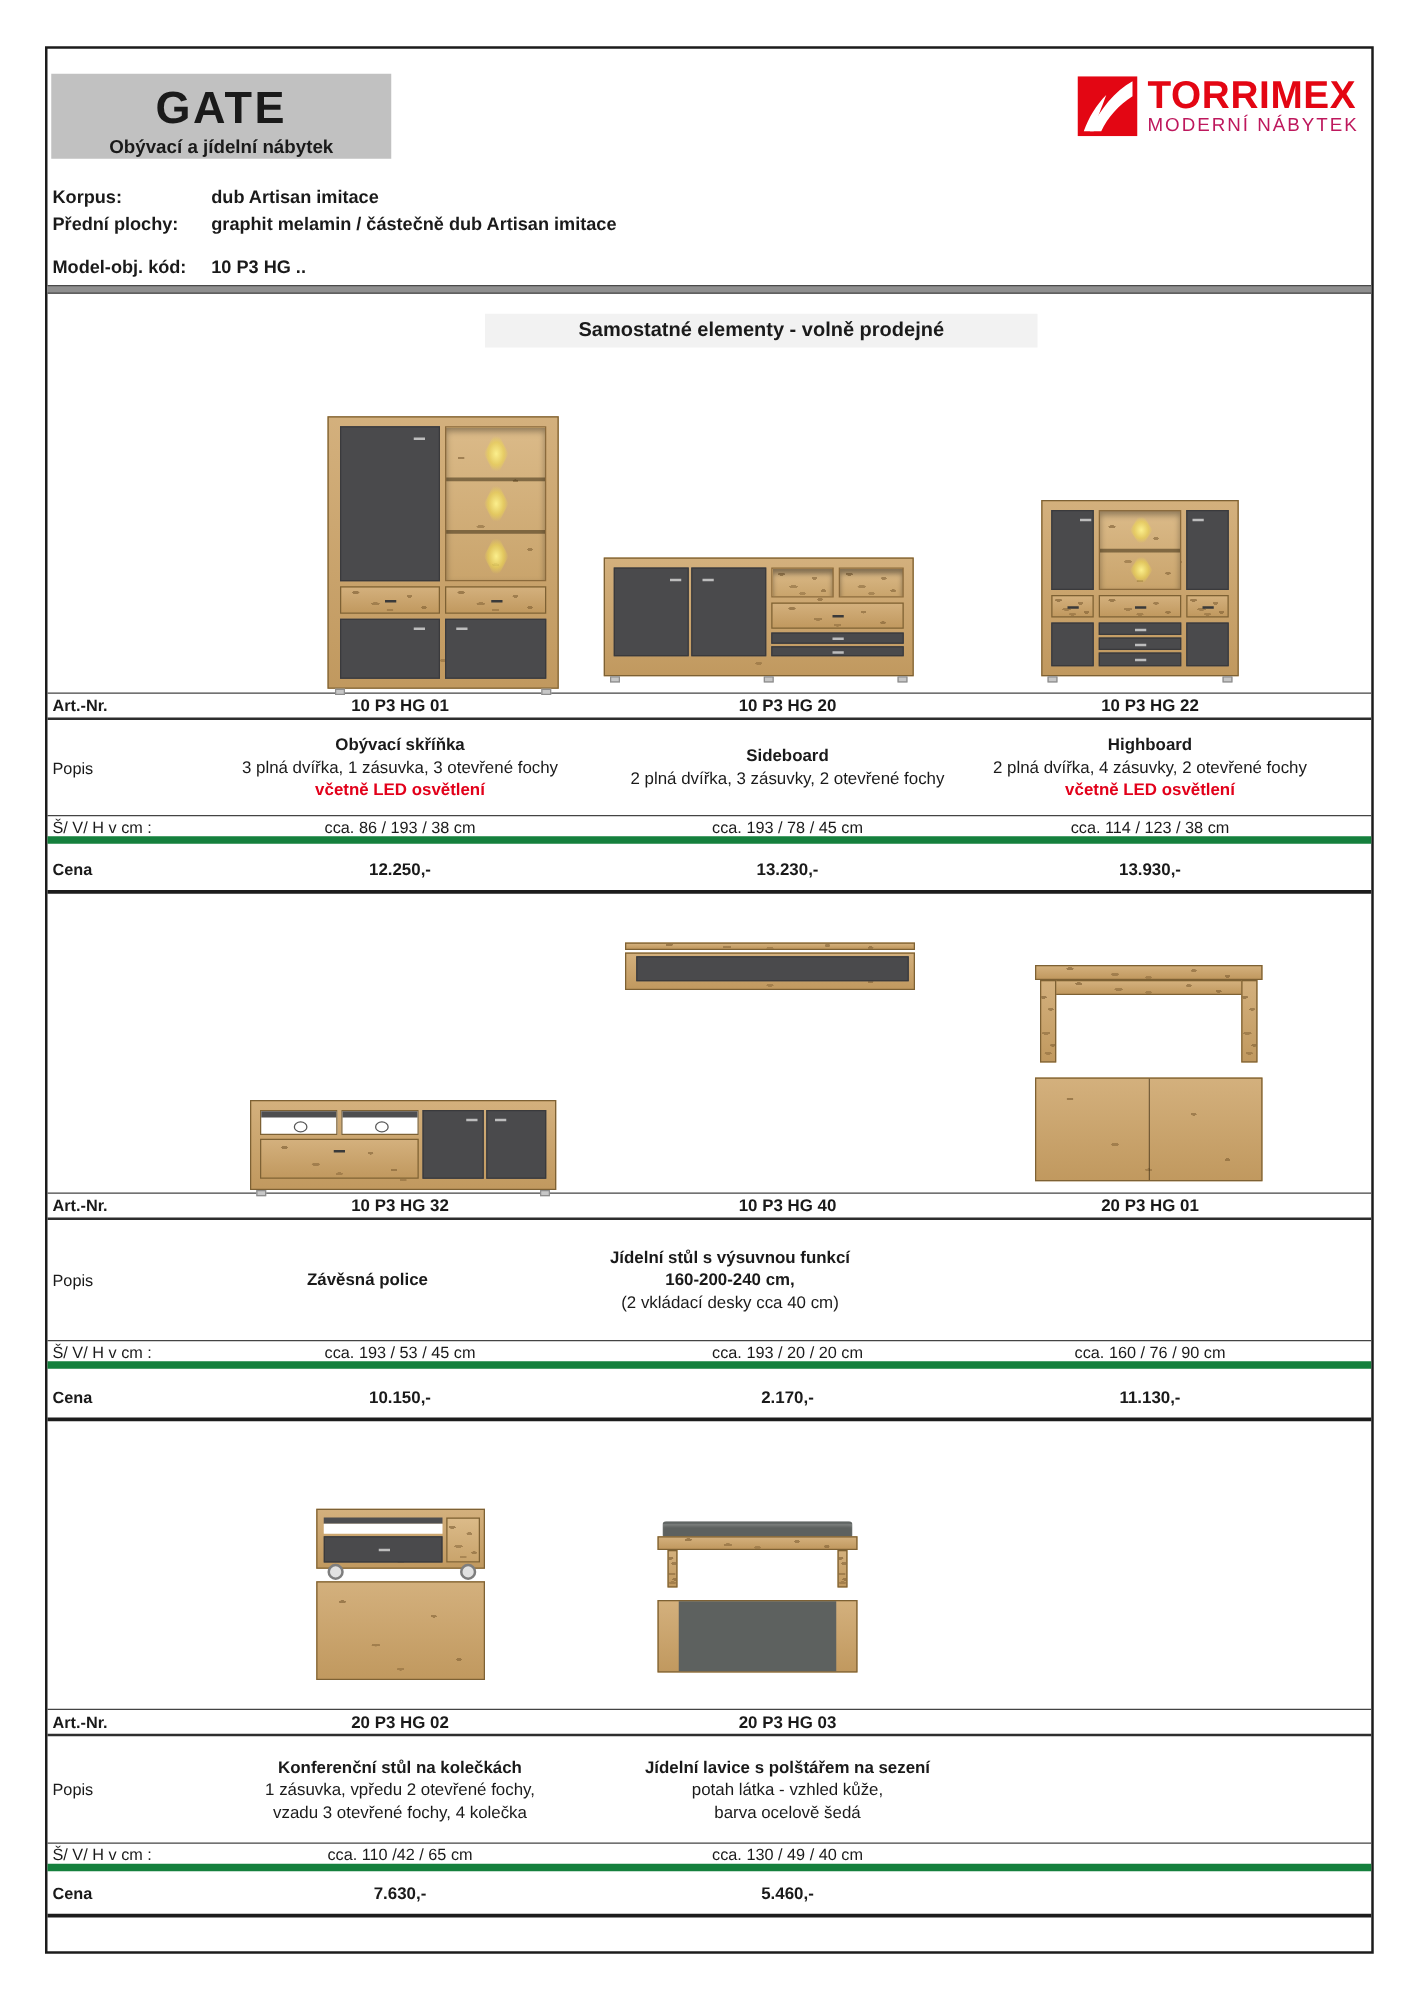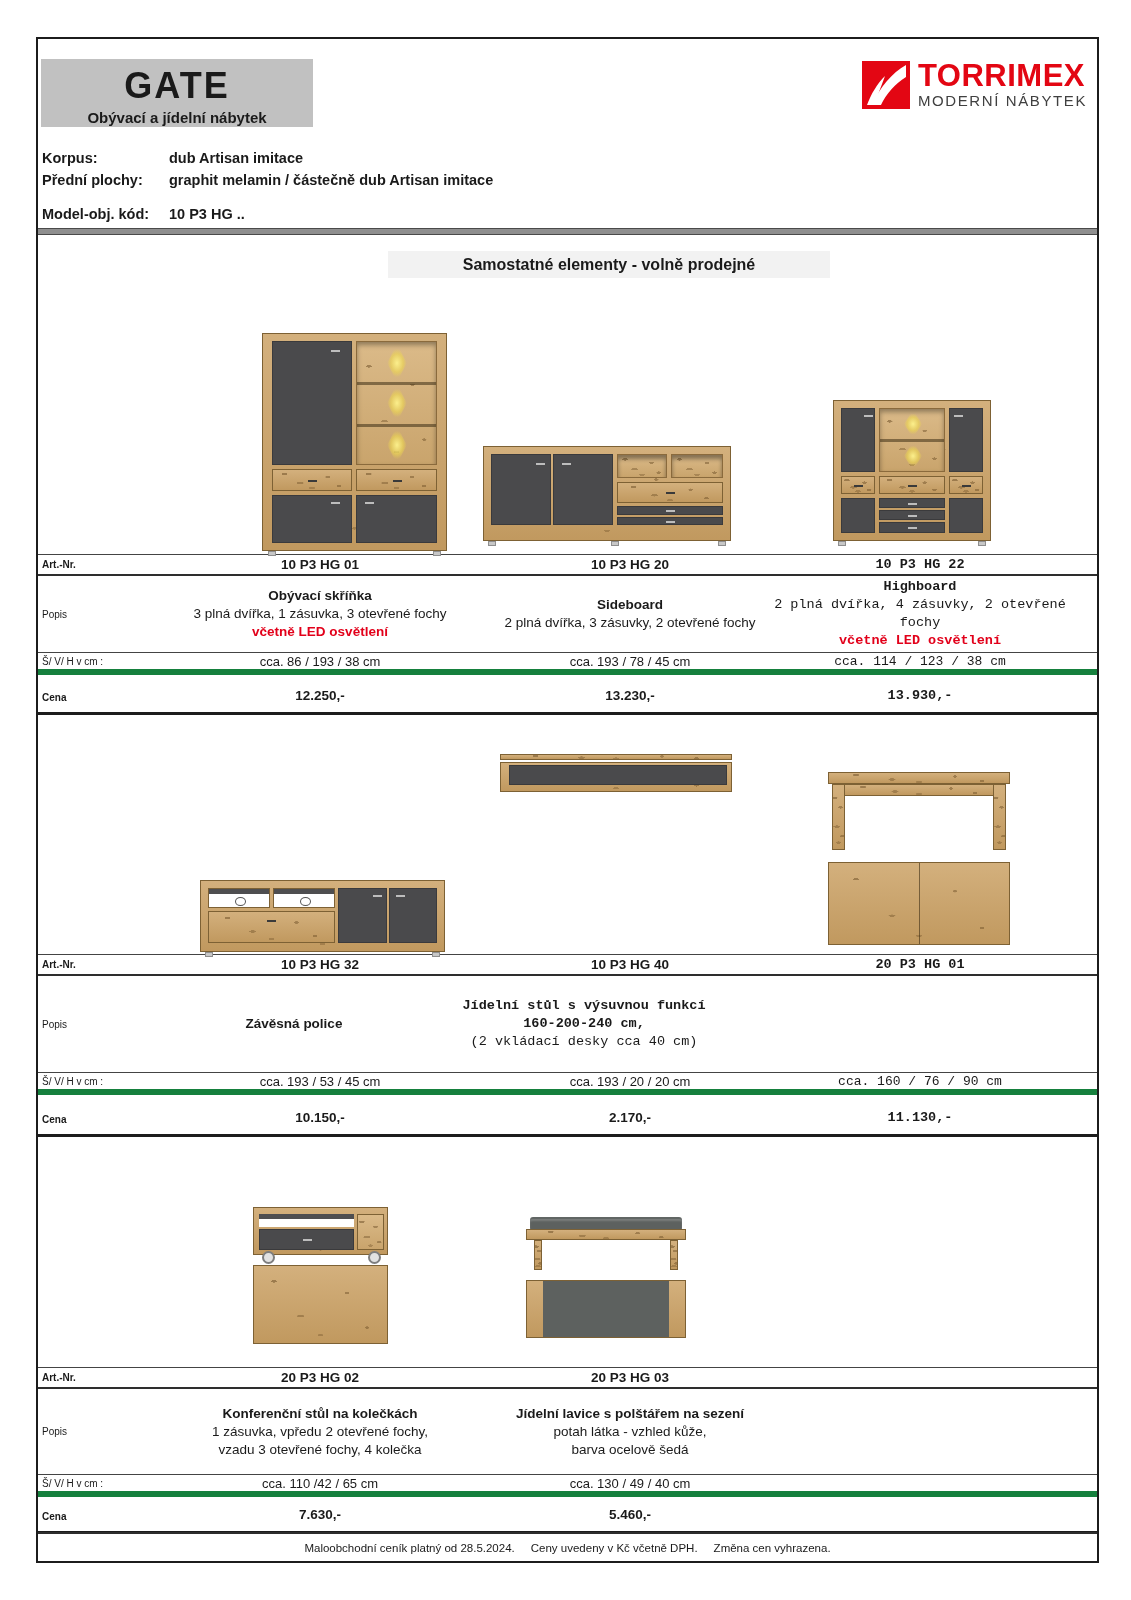--- a/index.html
+++ b/index.html
@@ -7,37 +7,37 @@
   .abs{position:absolute;}
   .page{position:absolute;left:36px;top:37px;width:1059px;height:1522px;border:2px solid #1c1c1c;background:#fff;}
 
   
   .title-box{position:absolute;left:3px;top:20px;width:272px;height:68px;background:#c1c1c1;text-align:center;}
   .gate{font-size:36px;font-weight:bold;letter-spacing:2px;margin-top:6px;}
   .gate-sub{font-size:15px;font-weight:bold;margin-top:2px;}
   .logo{position:absolute;right:10px;top:22px;display:flex;gap:8px;align-items:flex-start;}
   .logo svg{display:block;}
   .brand{font-size:31px;font-weight:bold;color:#e30613;line-height:30px;letter-spacing:.5px;}
-  .brand-sub{font-size:15px;color:#404040;letter-spacing:1.6px;margin-top:1px;}
+  .brand-sub{font-size:15px;color:#be185d;letter-spacing:1.6px;margin-top:1px;}
 
   .info-block{position:absolute;left:4px;top:108px;width:700px;}
   .info-row{display:flex;line-height:22px;font-size:14.5px;font-weight:bold;}
   .ilbl{width:127px;}
   .model-row{margin-top:12px;}
   .dblline{position:absolute;left:0;top:189px;width:100%;height:5px;background:#8f8f8f;border-top:1px solid #4a4a4a;border-bottom:1px solid #4a4a4a;}
 
   .section-bar{position:absolute;left:350px;top:212px;width:442px;height:27px;background:#f2f2f2;text-align:center;font-size:16px;font-weight:bold;line-height:27px;}
 
   .body-rows{position:absolute;left:0;top:239px;width:100%;}
   .img-row{position:relative;width:100%;}
   .trow{display:flex;align-items:center;box-sizing:border-box;}
-  .rlabel{width:110px;padding-left:4px;font-size:10px;}
+  .rlabel{width:110px;padding-left:4px;font-size:13px;}
   .c1{width:336px;text-align:center;}
   .c2{width:284px;text-align:center;}
-  .c3{width:296px;text-align:center;font-family:Liberation Mono, monospace;}
+  .c3{width:296px;text-align:center;}
   .bold{font-weight:bold;}
   .row-art{height:22px;border-top:1px solid #444;border-bottom:2px solid #2e2e2e;font-size:13.5px;}
   .row-popis{align-items:center;}
   .pcell{display:flex;flex-direction:column;justify-content:center;font-size:13.5px;line-height:18px;}
   .pname{font-weight:bold;}
   .pled{color:#e2001a;font-weight:bold;}
   .row-dims{height:23px;border-top:1px solid #444;border-bottom:6px solid #15803d;font-size:13px;}
   .row-cena{border-bottom:3px solid #1c1c1c;font-size:13.5px;font-weight:bold;align-items:flex-end;padding-bottom:9px;}
 
   .footerbar{position:absolute;left:0;bottom:0;width:100%;height:29px;border-top:2px solid #2e2e2e;display:flex;align-items:center;justify-content:center;font-size:11.5px;box-sizing:border-box;}
@@ -374,19 +374,14 @@
     </div>
     <div class="trow row-cena" style="height:37px">
       <div class="rlabel bold">Cena</div>
       <div class="c1">7.630,-</div>
       <div class="c2">5.460,-</div>
       <div class="c3"></div>
     </div>
 
   </div>
 
-  <div class="footerbar">
-    <span>Maloobchodní ceník platný od 28.5.2024.</span>
-    <span class="fgap">Ceny uvedeny v Kč včetně DPH.</span>
-    <span>Změna cen vyhrazena.</span>
-  </div>
 
 </div>
 
 </body></html>

